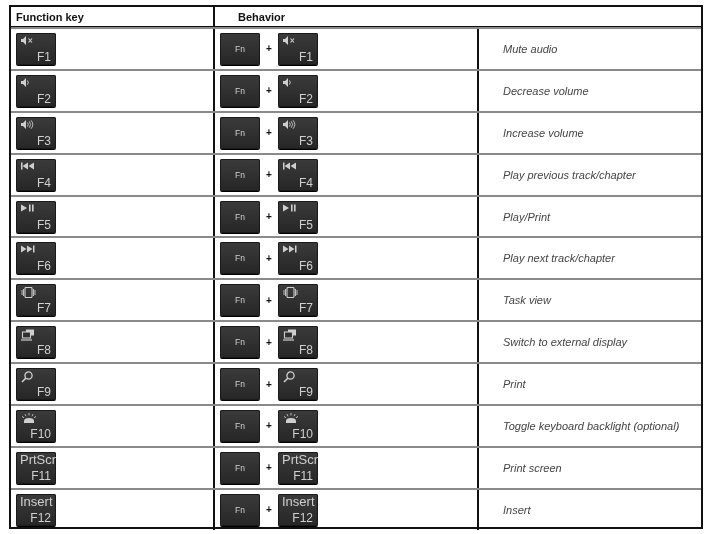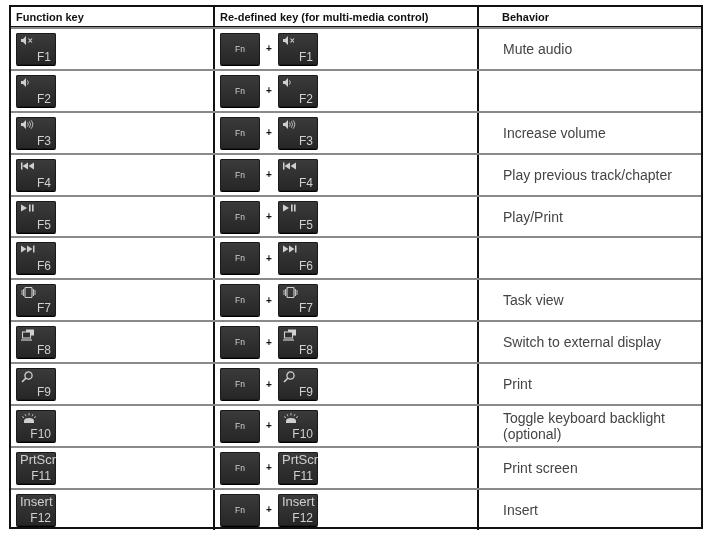--- a/index.html
+++ b/index.html
@@ -44,23 +44,24 @@
     .cell.c1 { width: 204px; border-right: 2px solid #111; }
     .cell.c2 { width: 264px; border-right: 2px solid #111; }
     .cell.c3 { flex: 1; padding-left: 23px; }
     .header .cell {
       font-weight: bold;
       font-size: 11px;
       color: #111;
       padding-top: 1px;
     }
     .behavior {
-      font-size: 14px;
+      font-size: 11px;
       color: #444;
       padding-left: 1px;
+      font-style: italic;
     }
     .key {
       position: relative;
       width: 40px;
       height: 32px;
       border-radius: 2px;
       background: linear-gradient(#3b3b3b, #262626);
       box-shadow: 0 1px 0 #000, inset 0 0 0 1px #1a1a1a;
       box-sizing: border-box;
       color: #d6d6d6;
@@ -108,21 +109,20 @@
     }
     .c2 .key.fn { margin-left: 0px; }
     svg.icon { display: block; }
   </style>
 </head>
 <body>
 
 <div class="table">
   <div class="row header">
     <div class="cell c1">Function key</div>
-    <div class="cell c2">Re-defined key (for multi-media control)</div>
     <div class="cell c3">Behavior</div>
   </div>
   <div id="rows">
       <div class="row">
     <div class="cell c1">
       <div class="key">
       <span class="glyph">
               <svg class="icon" width="14" height="9" viewBox="0 0 14 9">
                 <path d="M0 3h2l3-3v9L2 6H0z" fill="#cfcfcf"></path>
                 <path d="M7.5 2.5l3.5 4M11 2.5l-3.5 4" stroke="#cfcfcf" stroke-width="1.1"></path>
@@ -170,20 +170,23 @@
       <div class="key">
       <span class="glyph">
               <svg class="icon" width="14" height="9" viewBox="0 0 14 9">
                 <path d="M0 3h2l3-3v9L2 6H0z" fill="#cfcfcf"></path>
                 <path d="M6.5 2.5q1.6 2 0 4" stroke="#cfcfcf" stroke-width="1" fill="none"></path>
               </svg>
             </span>
       <span class="fnum">F2</span>
     </div>
     </div>
+    <div class="cell c3">
+      <span class="behavior">Decrease volume</span>
+    </div>
       </div>
       <div class="row">
     <div class="cell c1">
       <div class="key">
       <span class="glyph">
               <svg class="icon" width="14" height="9" viewBox="0 0 14 9">
                 <path d="M0 3h2l3-3v9L2 6H0z" fill="#cfcfcf"></path>
                 <path d="M6.5 2.5q1.6 2 0 4M8.3 1.3q2.6 3.2 0 6.4M10.1 0.3q3.4 4.2 0 8.4" stroke="#cfcfcf" stroke-width="0.9" fill="none"></path>
               </svg>
             </span>
@@ -292,20 +295,23 @@
       <span class="plus">+</span>
       <div class="key">
       <span class="glyph">
               <svg class="icon" width="14" height="8" viewBox="0 0 14 8">
                 <path d="M0 0.5v7L5.5 4zM6 0.5v7L11.5 4z" fill="#cfcfcf"></path>
                 <rect x="12" y="0.5" width="1.5" height="7" fill="#cfcfcf"></rect>
               </svg>
             </span>
       <span class="fnum">F6</span>
     </div>
+    </div>
+    <div class="cell c3">
+      <span class="behavior">Play next track/chapter</span>
     </div>
       </div>
       <div class="row">
     <div class="cell c1">
       <div class="key">
       <span class="glyph">
               <svg class="icon" width="15" height="11" viewBox="0 0 15 11">
                 <rect x="4" y="0.5" width="7" height="10" rx="1" stroke="#cfcfcf" stroke-width="1.1" fill="none"></rect>
                 <path d="M2.5 2v7M1 3v5M12.5 2v7M14 3v5" stroke="#cfcfcf" stroke-width="0.9"></path>
               </svg>

